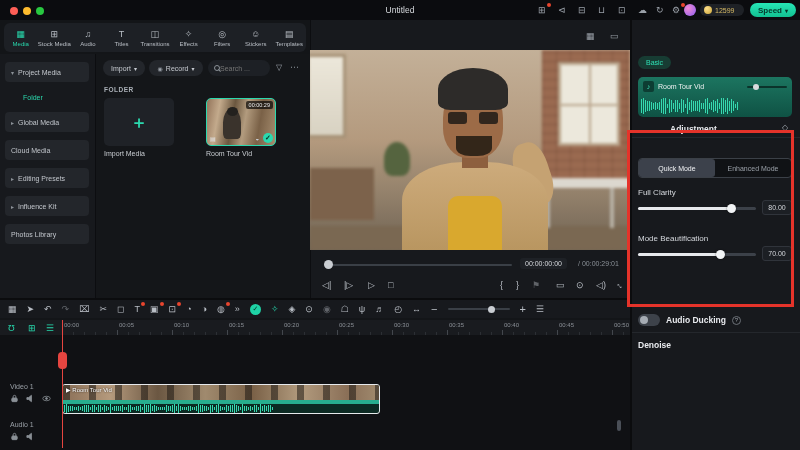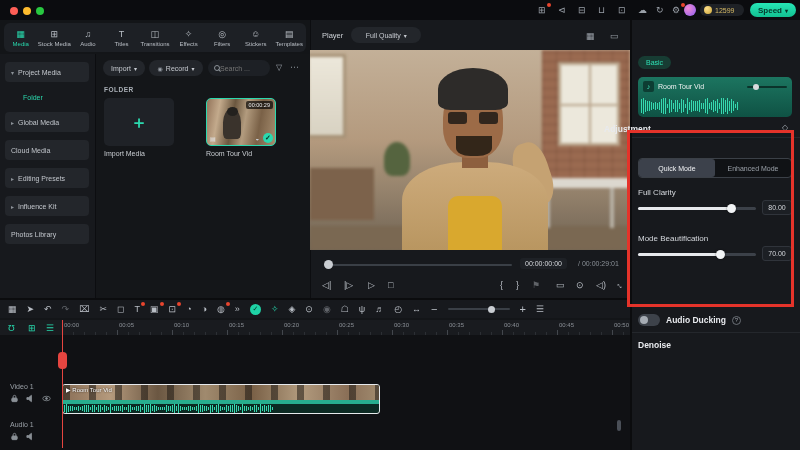--- a/index.html
+++ b/index.html
@@ -153,20 +153,21 @@
 </style>
 </head>
 <body>
 
 <div id="app">
 
   <div id="titlebar" class="abs">
     <span class="light abs" style="left:10px;background:#ff5f57"></span>
     <span class="light abs" style="left:23px;background:#febc2e"></span>
     <span class="light abs" style="left:36px;background:#28c840"></span>
+    <div id="win-title" class="abs">Untitled</div>
     <span class="tb-ic abs dot" style="left:538px">⊞</span>
     <span class="tb-ic abs" style="left:558px">⊲</span>
     <span class="tb-ic abs" style="left:578px">⊟</span>
     <span class="tb-ic abs" style="left:598px">⊔</span>
     <span class="tb-ic abs" style="left:618px">⊡</span>
     <span class="tb-ic abs" style="left:638px">☁</span>
     <span class="tb-ic abs" style="left:656px">↻</span>
     <span class="tb-ic abs dot" style="left:672px">⚙</span>
     <span id="avatar" class="abs"></span>
     <span id="coin-pill" class="abs">
@@ -276,27 +277,20 @@
         <span id="clip-dur">00:00:29</span>
         <span id="clip-type">▤</span>
         <span id="clip-opt">◒</span>
         <span id="clip-check">✓</span>
       </div>
       <div class="tile-label">Room Tour Vid</div>
     </div>
   </div>
 
   <div id="center" class="abs"></div>
-  <div id="player-row" class="abs">
-    <span id="player-label">Player</span>
-    <span class="pill-btn" id="quality-pill">
-      <span>Full Quality</span>
-        <span style="font-size:6px">▾</span>
-    </span>
-  </div>
   <span class="pr-ic abs" style="left:586px">▦</span>
   <span class="pr-ic abs" style="left:610px">▭</span>
 
   <div id="preview" class="abs">
     <div class="blur">
       <div class="win-l"></div>
       <div class="shelf"></div>
       <div class="plant"></div>
       <div class="brick"></div>
       <div class="win-r"></div>
@@ -390,21 +384,21 @@
         <span style="height: 66.8784%;"></span>
         <span style="height: 93.3082%;"></span>
         <span style="height: 60.2867%;"></span>
         <span style="height: 79.1172%;"></span>
         <span style="height: 52.3918%;"></span>
         <span style="height: 24.1355%;"></span>
         <span style="height: 42.2822%;"></span>
       </div>
   </div>
 
-  <span class="sec-label abs" style="left:604px;top:124px">Adjustment</span>
+  <span class="sec-label abs" style="left:670px;top:124px">Adjustment</span>
   <span class="abs" style="left:782px;top:123px;font-size:8px;color:#9aa0a8">◇</span>
   <div class="sep abs" style="left:632px;top:137px;width:168px"></div>
 
 
   <div id="mode-group" class="abs">
     <span class="mode active">Quick Mode</span>
     <span class="mode">Enhanced Mode</span>
   </div>
 
   <span class="sl-label abs" style="left:638px;top:188px">Full Clarity</span>

